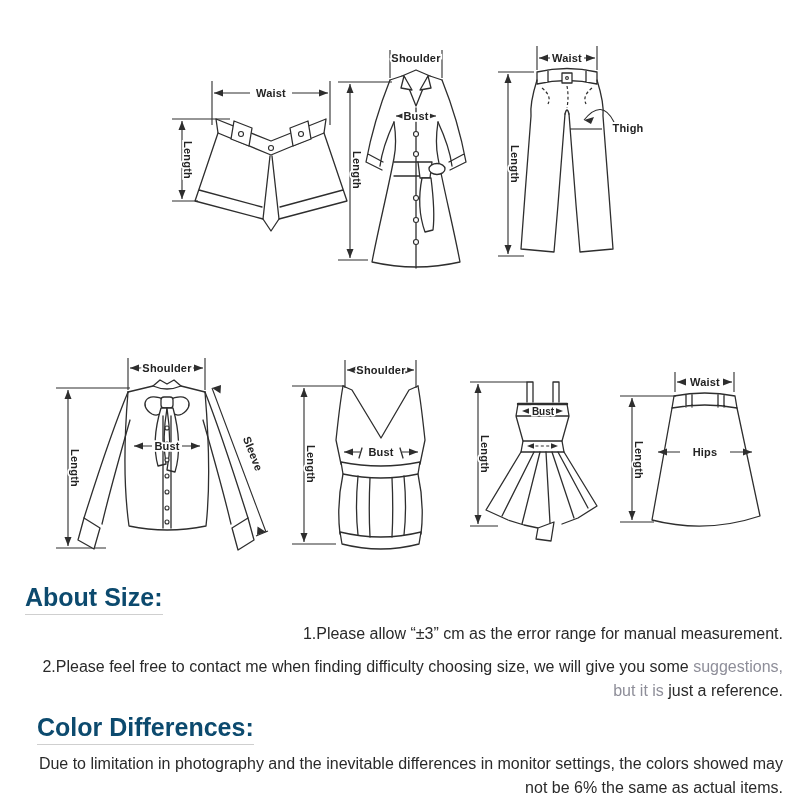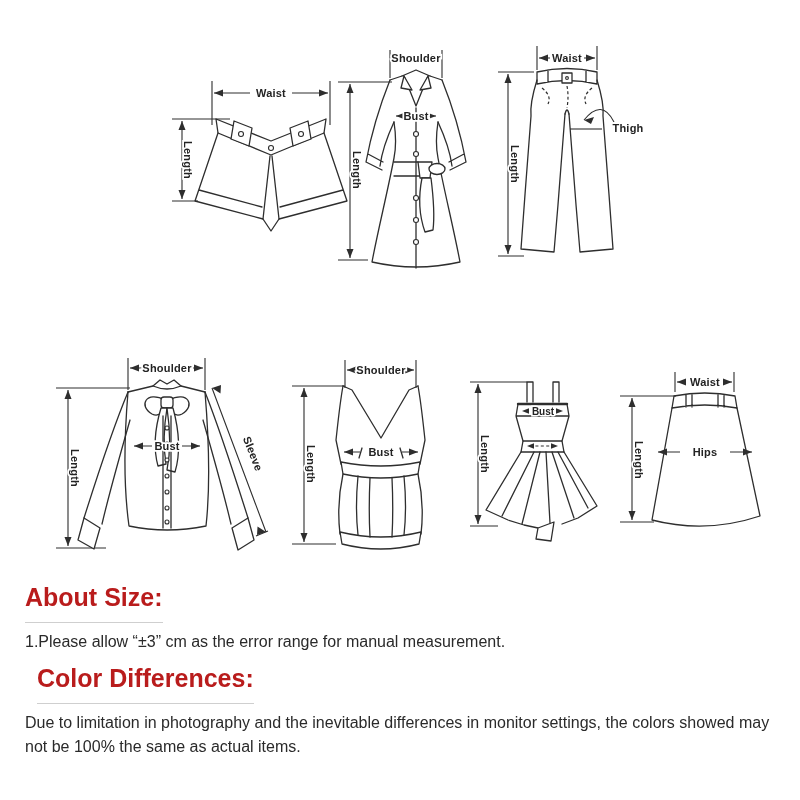--- a/index.html
+++ b/index.html
@@ -12,25 +12,25 @@
   .dash{fill:none;stroke:#2e2e2e;stroke-width:1.2;stroke-dasharray:3 2.4;}
   .dim{fill:none;stroke:#2e2e2e;stroke-width:1.1;}
   .ah{fill:#2e2e2e;stroke:none;}
   .btn{fill:#fff;stroke:#2e2e2e;stroke-width:1.1;}
   .fillw{fill:#fff;stroke:#2e2e2e;stroke-width:1.3;stroke-linejoin:round;}
   .lbl{font-family:"Liberation Sans",sans-serif;font-size:11px;font-weight:bold;fill:#232323;
        stroke:#fff;stroke-width:3.5px;paint-order:stroke;letter-spacing:.2px;}
   .lbl-sm{font-family:"Liberation Sans",sans-serif;font-size:10px;font-weight:bold;fill:#232323;
        stroke:#fff;stroke-width:3px;paint-order:stroke;}
   .text-block{position:absolute;left:25px;top:582px;width:758px;color:#262626;}
-  .section-heading{display:inline-block;font-size:25px;font-weight:bold;color:#b91c1c;
-       margin:0;padding-bottom:10px;border-bottom:1px solid #cfcfcf;line-height:1.2;text-align:right;}
+  .section-heading{display:inline-block;font-size:25px;font-weight:bold;color:#0c4a6e;
+       margin:0;padding-bottom:2px;border-bottom:1px solid #cfcfcf;line-height:1.2;text-align:right;}
   .hwrap{margin:0 0 7px 0;}
   .hwrap2{margin:4px 0 7px 12px;}
-  .body-line{font-size:16px;line-height:1.5;margin:0 0 9px 0;color:#2a2a2a;}
+  .body-line{font-size:16px;line-height:1.5;margin:0 0 9px 0;color:#2a2a2a;text-align:right;}
   .muted{color:#8e8e99;}
 </style>
 </head>
 <body>
 
 <div class="canvas">
 
   <div class="garment" style="left:158px;top:55px;">
     <svg width="225" height="185" viewBox="0 0 225 185">
 
@@ -252,19 +252,20 @@
         <path class="ah" d="M140,88 l-9,-3.5 l0,7 z"></path>
       <text class="lbl" x="93" y="92" text-anchor="middle">Hips</text>
     </svg>
   </div>
 
   <div class="text-block">
     <div class="hwrap">
       <h2 class="section-heading">About Size:</h2>
     </div>
     <p class="body-line">1.Please allow “±3” cm as the error range for manual measurement.</p>
+    <p class="body-line"><span>2.Please feel free to contact me when finding difficulty choosing size, we will give you some </span><span class="muted">suggestions, but it is</span><span> just a reference.</span></p>
     <div class="hwrap2">
       <h2 class="section-heading">Color Differences:</h2>
     </div>
-    <p class="body-line">Due to limitation in photography and the inevitable differences in monitor settings, the colors showed may not be 100% the same as actual items.</p>
+    <p class="body-line">Due to limitation in photography and the inevitable differences in monitor settings, the colors showed may not be 6% the same as actual items.</p>
   </div>
 
 </div>
 
 </body></html>

